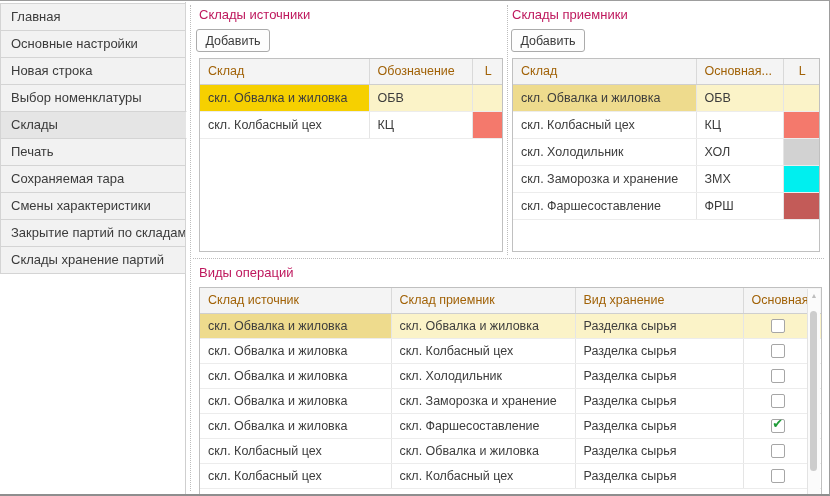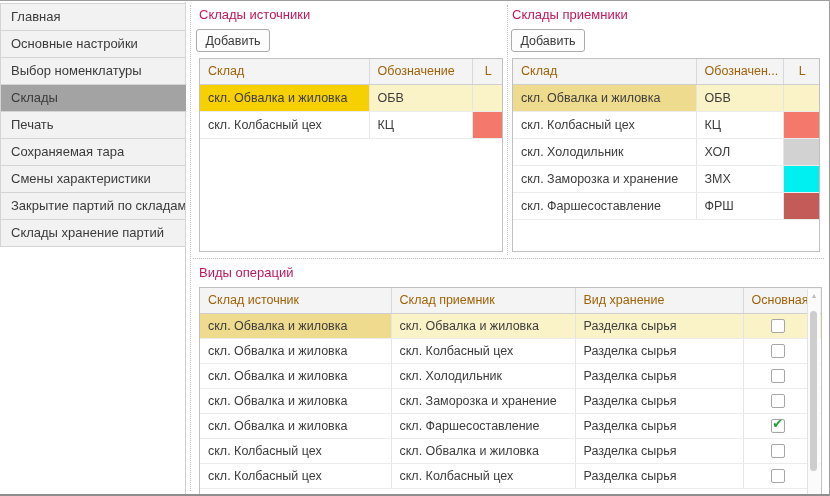--- a/index.html
+++ b/index.html
@@ -7,21 +7,21 @@
   .window{position:relative;width:830px;height:496px;box-sizing:border-box;background:#fff;
     border-top:1px solid #9d9d9d;border-right:1px solid #9d9d9d;border-bottom:2px solid #8e8e8e;overflow:hidden;}
 
   
   .sidebar{position:absolute;left:0;top:1px;width:186px;z-index:2;border-radius:25px;}
   .sidebar-rail{position:absolute;left:185px;top:1px;bottom:0;width:1px;background:#cfcfcf;z-index:1;}
   .sidebar-item{box-sizing:border-box;height:28px;line-height:26px;margin-top:-1px;padding-left:10px;
     background:#f2f2f2;border:1px solid #d4d4d4;color:#3b3b3b;font-size:13px;position:relative;z-index:2;
     white-space:nowrap;overflow:hidden;cursor:default;}
   .sidebar-item:first-child{margin-top:1px;}
-  .sidebar-item.selected{background:#a3a3a3;border-right-color:#fff;width:187px;z-index:3;}
+  .sidebar-item.selected{background:#e5e5e5;border-right-color:#fff;width:187px;z-index:3;}
 
   
   .v-split{position:absolute;width:0;border-left:1px dotted #bdbdbd;}
   .h-split{position:absolute;height:0;border-top:1px dotted #bdbdbd;}
   .v-split-sidebar{left:190px;top:4px;height:486px;}
   .v-split-panels{left:507px;top:4px;height:250px;}
   .h-split-main{left:193px;top:257px;width:631px;}
 
   
   .panel-title{position:absolute;font-size:13px;color:#be185d;white-space:nowrap;}
@@ -61,20 +61,21 @@
 </style>
 </head>
 <body>
 
 <div class="window">
 
   <div class="sidebar-rail"></div>
   <div class="sidebar" id="sidebar">
       <div class="sidebar-item">Главная</div>
       <div class="sidebar-item">Основные настройки</div>
+      <div class="sidebar-item">Новая строка</div>
       <div class="sidebar-item">Выбор номенклатуры</div>
       <div class="sidebar-item selected">Склады</div>
       <div class="sidebar-item">Печать</div>
       <div class="sidebar-item">Сохраняемая тара</div>
       <div class="sidebar-item">Смены характеристики</div>
       <div class="sidebar-item">Закрытие партий по складам</div>
       <div class="sidebar-item">Склады хранение партий</div>
     </div>
 
   <div class="v-split v-split-sidebar"></div>
@@ -117,21 +118,21 @@
   <div class="tbl-wrap" id="receivers-table" style="left:512px;top:57px;width:308px;height:194px;">
       <table class="tbl wh-tbl">
         <colgroup>
           <col style="width: 183px;">
           <col style="width: 87px;">
           <col style="width: 38px;">
         </colgroup>
         <thead>
           <tr>
             <th>Склад</th>
-            <th>Обозначен...</th>
+            <th>Основная...</th>
             <th class="last c-center">L</th>
           </tr>
         </thead>
         <tbody>
           <tr class="selected">
             <td class="cur">скл. Обвалка и жиловка</td>
             <td>ОБВ</td>
             <td class="color-cell last"></td>
           </tr>
           <tr>

